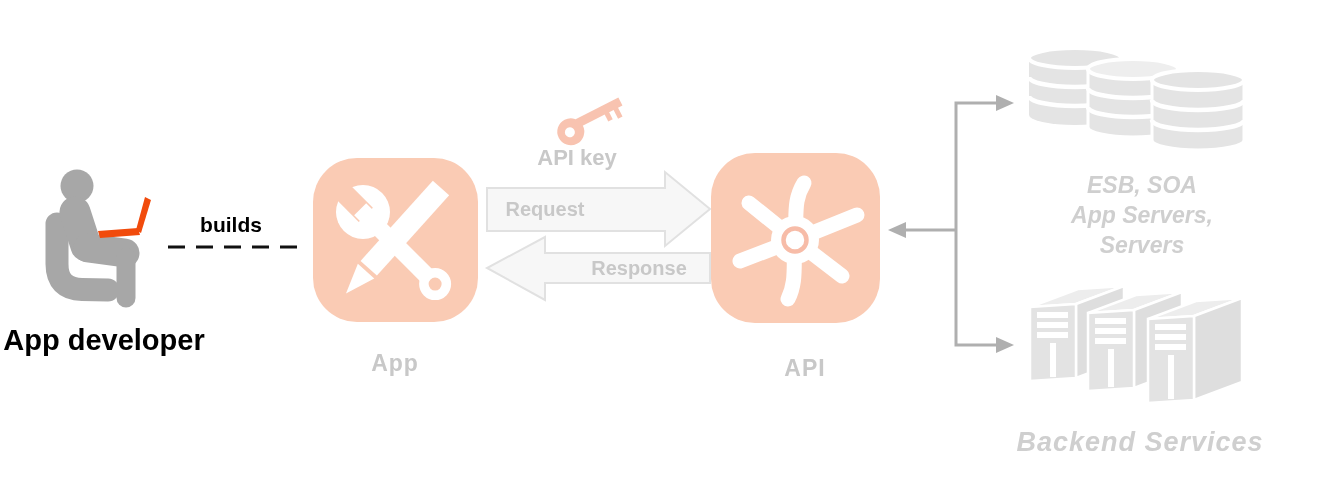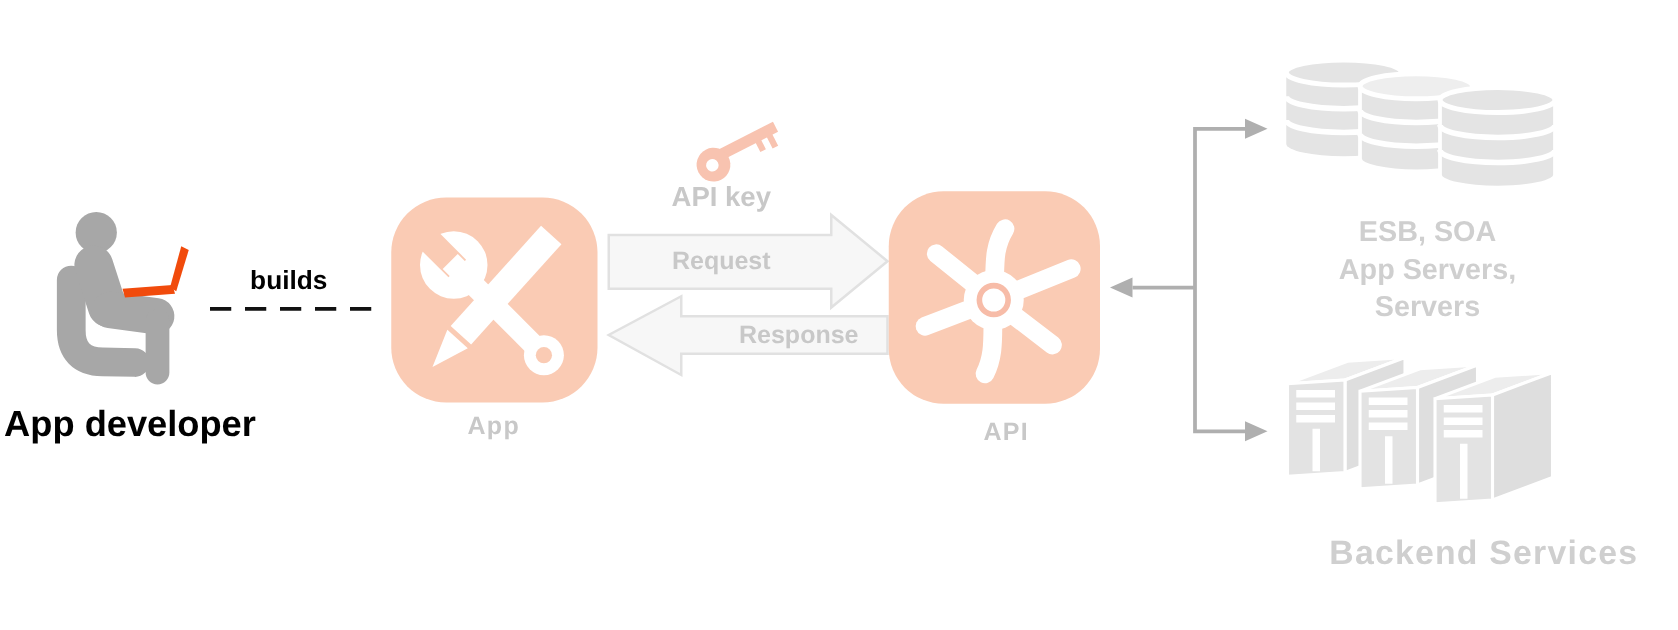--- a/index.html
+++ b/index.html
@@ -11,24 +11,24 @@
   .layer { position:absolute; left:0; top:0; }
   .abs   { position:absolute; }
   .label {
     position:absolute; transform:translateX(-50%);
     font-weight:bold; white-space:nowrap; text-align:center;
     font-family:"Liberation Sans", sans-serif;
   }
   .black  { color:#000000; font-size:29px; }
   .sm     { font-size:21px; }
   .faded  { color:#C8C8C8; font-size:22px; }
-  .lg     { font-size:20px; letter-spacing:1px; }
+  .lg     { font-size:23px; letter-spacing:1px;margin-top:20px; }
   .arrowtext { color:#C8C8C8; font-size:20px; }
-  .backend   { color:#CFCFCF; font-size:23px; line-height:30px; }
-  .xl        { font-size:27px; letter-spacing:1px;margin-left:47px; }
+  .backend   { color:#CFCFCF; font-size:23px; line-height:30px;font-style:italic; }
+  .xl        { font-size:27px; letter-spacing:1px; }
   .appicon {
     position:absolute; background:#FACBB4; border-radius:44px;
   }
   .dash { stroke:#111111; stroke-width:3; stroke-dasharray:17 11; }
   .block-arrow { fill:#F7F7F7; stroke:#E1E1E1; stroke-width:2; }
   .conn { fill:none; stroke:#AFAFAF; stroke-width:3; }
   .connhead { fill:#AFAFAF; stroke:none; }
 </style>
 </head>
 <body>
@@ -86,21 +86,21 @@
     <g transform="translate(40,28) rotate(-27)" fill="#F8C3B0">
       <rect x="-8" y="-5" width="48" height="9"></rect>
       <rect x="20" y="3" width="5" height="9"></rect>
       <rect x="30" y="3" width="5" height="11"></rect>
       <circle cx="-18" cy="4" r="13.5"></circle>
       <circle cx="-19" cy="4" r="5" fill="#ffffff"></circle>
     </g>
   </svg>
   <div class="label faded" style="left:577px; top:145px;">API key</div>
 
-  <div class="label arrowtext" style="left:577px; top:198px;">Request</div>
+  <div class="label arrowtext" style="left:545px; top:198px;">Request</div>
   <div class="label arrowtext" style="left:592px; top:257px;margin-left:47px;">Response</div>
 
   <div class="appicon" style="left:711px; top:153px; width:169px; height:170px;">
     <svg width="169" height="170" viewBox="0 0 169 170">
       <g stroke="#ffffff" stroke-width="15" stroke-linecap="round" fill="none">
         <path d="M84,87 C86,62 82,48 93,30"></path>
         <line x1="84" y1="87" x2="38" y2="50"></line>
         <line x1="84" y1="87" x2="29" y2="108"></line>
         <path d="M84,87 C82,112 86,128 77,146"></path>
         <line x1="84" y1="87" x2="131" y2="123"></line>

